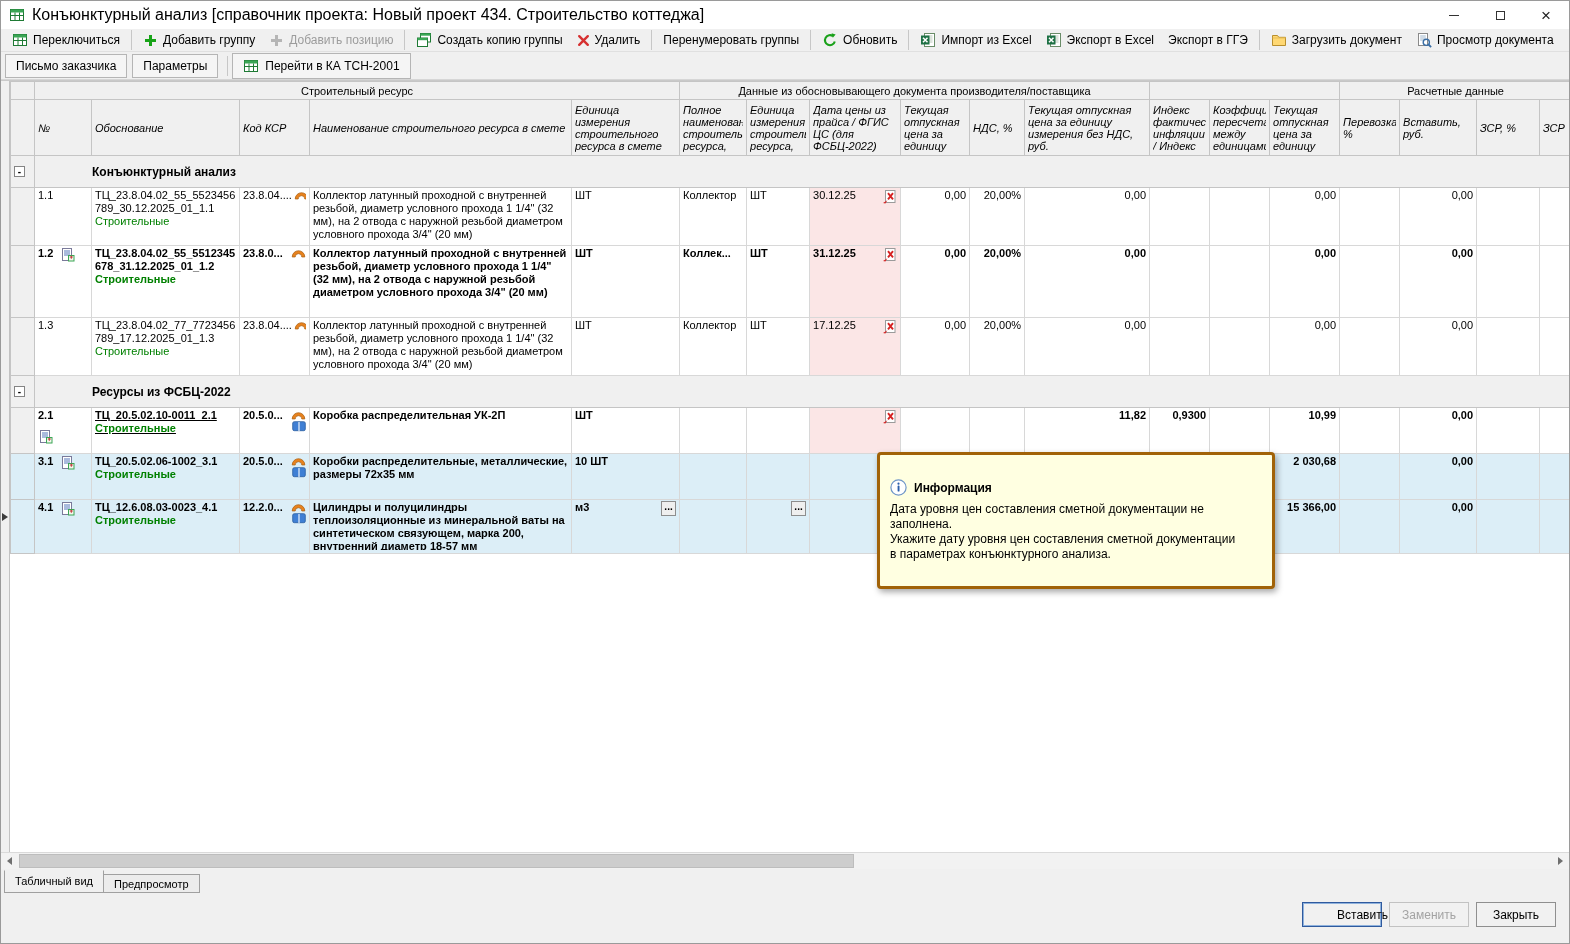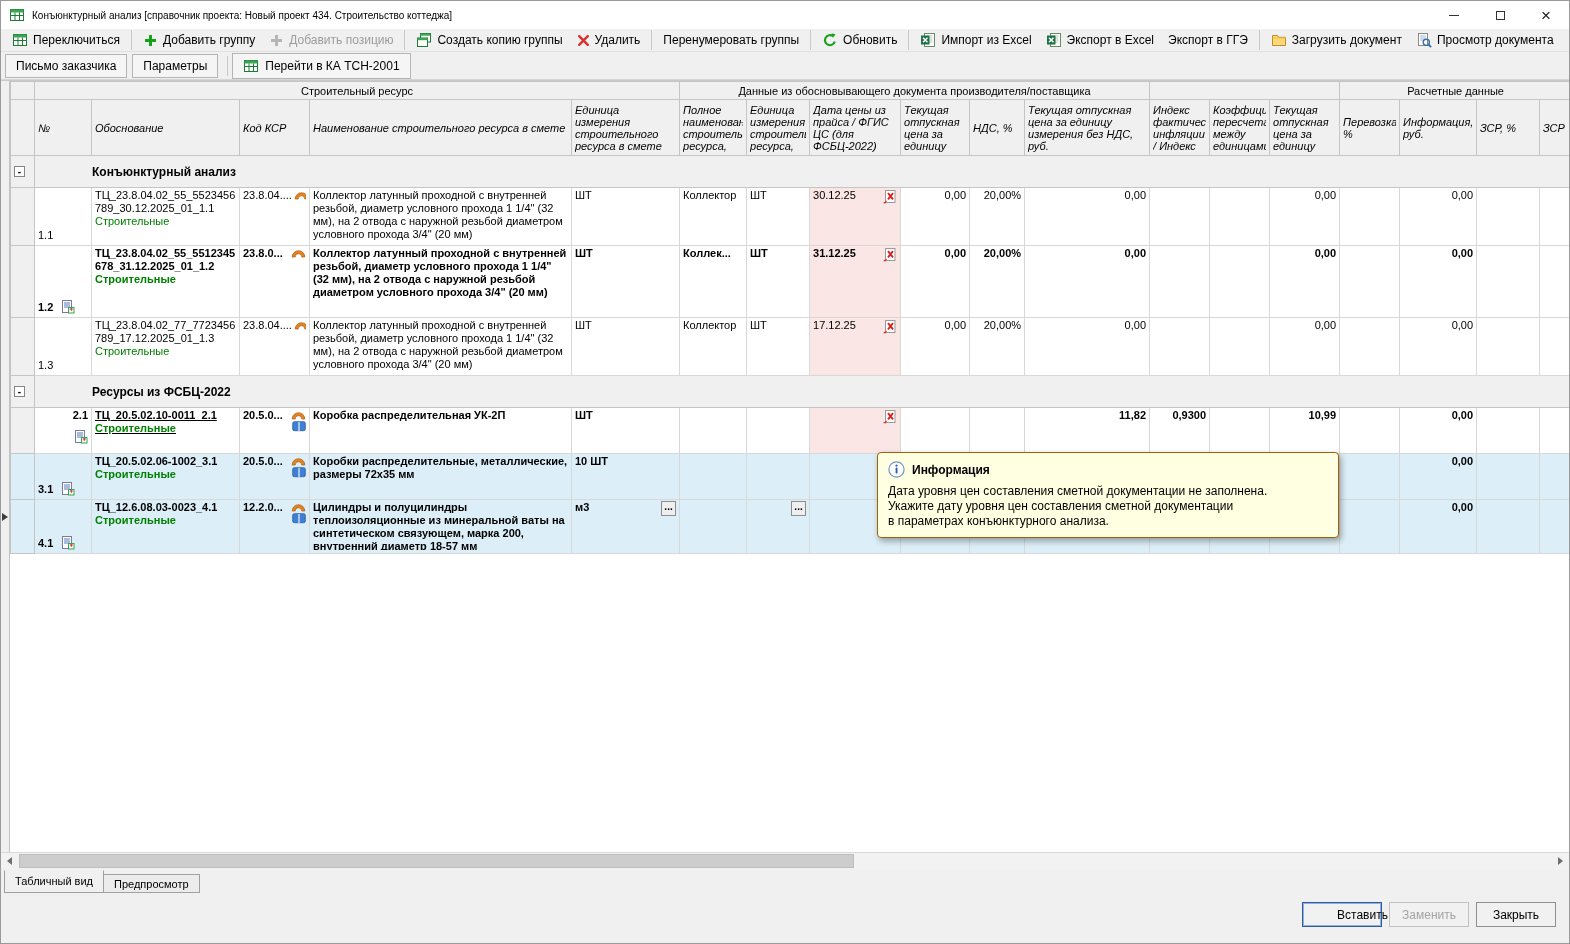--- a/index.html
+++ b/index.html
@@ -2,21 +2,21 @@
 <html><head>
 <meta charset="utf-8">
 <style>
   *{box-sizing:border-box;}
   html,body{margin:0;padding:0;}
   body{width:1570px;height:944px;background:#f0f0f0;font-family:"Liberation Sans",sans-serif;
        font-size:12px;color:#000;overflow:hidden;position:relative;border:1px solid #9a9a9a;}
   
   .titlebar{height:28px;background:#ffffff;display:flex;align-items:center;padding-left:8px;}
   .appicon{display:flex;margin-right:7px;}
-  .titlebar .title{font-size:10px;white-space:nowrap;}
+  .titlebar .title{font-size:16px;white-space:nowrap;}
   .win-controls{margin-left:auto;display:flex;height:100%;}
   .win-btn{width:46px;display:flex;align-items:center;justify-content:center;color:#222;cursor:default;}
   .glyph-min{width:10px;height:1px;background:#333;display:block;}
   .glyph-max{width:9px;height:9px;border:1px solid #333;display:block;}
   .glyph-close::before{content:"\00D7";font-size:17px;line-height:17px;}
   
   .toolbar{display:flex;align-items:center;background:#f0f0f0;padding:0 4px;}
   #toolbar1{height:23px;border-bottom:1px solid #e0e0e0;}
   #toolbar2{height:28px;border-bottom:1px solid #d6d6d6;}
   .tbtn{display:flex;align-items:center;gap:5px;padding:4px 7px;font-size:12px;white-space:nowrap;cursor:default;}
@@ -41,33 +41,33 @@
   tr.group td{background:#f0f0f0;border-color:#c5c5c5;vertical-align:middle;font-weight:bold;font-size:12px;height:32px;}
   tr.group td.glabel{padding-left:57px;}
   .cbox{width:11px;height:11px;border:1px solid #848484;background:#fff;font-size:10px;line-height:9px;
         text-align:center;margin-left:3px;}
   .cbox::before{content:"-";}
   tr.sel td{background:#dceef7;}
   tr.bold td{font-weight:bold;}
   td.pink{background:#fbe6e6;}
   td.focusdate{background:#ccc2c8;}
   .cin{overflow:hidden;line-height:13px;}
-  .flexh{display:flex;gap:7px;align-items:flex-end;}
+  .flexh{display:flex;gap:7px;align-items:flex-start;}
   .flexsb{display:flex;justify-content:space-between;gap:2px;align-items:flex-start;}
   .iconcol{display:flex;flex-direction:column;gap:1px;align-items:flex-end;}
   .codetext{word-break:break-all;}
   .kind{color:#008000;}
   td.num-r{text-align:right;}
   .ell-btn{width:15px;height:15px;border:1px solid #8d8d8d;background:#efefef;flex:none;
            font-size:10px;line-height:10px;text-align:center;cursor:default;}
   .ell-btn::before{content:"...";}
   .idxicon{display:flex;justify-content:flex-end;margin-top:19px;}
   
-  .tooltip{position:absolute;left:876px;top:451px;width:462px;background:#ffffe1;border:1px solid #a16207;
-           border-radius:4px;box-shadow:2px 3px 6px rgba(0,0,0,.35);padding:8px 10px;font-size:12px;z-index:50;}
+  .tooltip{position:absolute;left:876px;top:451px;width:398px;background:#ffffe1;border:3px solid #a16207;
+           border-radius:4px;box-shadow:2px 3px 6px rgba(0,0,0,.35);padding:24px 10px;font-size:12px;z-index:50;}
   .tt-head{display:flex;align-items:center;gap:7px;font-weight:bold;margin-bottom:6px;}
   .tt-line{line-height:15px;}
   
   .hscroll{height:17px;background:#f2f2f2;border-top:1px solid #dadada;position:relative;}
   .sarrow{position:absolute;top:0;width:17px;height:16px;display:flex;align-items:center;justify-content:center;}
   .sarrow.left{left:0;} .sarrow.right{right:0;}
   .sarrow.left::before{content:"";border-right:5px solid #6f6f6f;border-top:4px solid transparent;border-bottom:4px solid transparent;}
   .sarrow.right::before{content:"";border-left:5px solid #6f6f6f;border-top:4px solid transparent;border-bottom:4px solid transparent;}
   .sthumb{position:absolute;left:18px;top:1px;width:835px;height:14px;background:#cdcdcd;border:1px solid #bdbdbd;}
   .tabs{height:24px;display:flex;align-items:flex-end;padding-left:3px;background:#f0f0f0;}
@@ -311,21 +311,21 @@
           <th>
             <div class="hin">Коэффициент пересчета между единицами</div>
           </th>
           <th>
             <div class="hin">Текущая отпускная цена за единицу</div>
           </th>
           <th>
             <div class="hin">Перевозка, %</div>
           </th>
           <th>
-            <div class="hin">Информация, руб.</div>
+            <div class="hin">Вставить, руб.</div>
           </th>
           <th>
             <div class="hin">ЗСР, %</div>
           </th>
           <th>
             <div class="hin">ЗСР</div>
           </th>
         </tr>
       </thead>
       <tbody>

